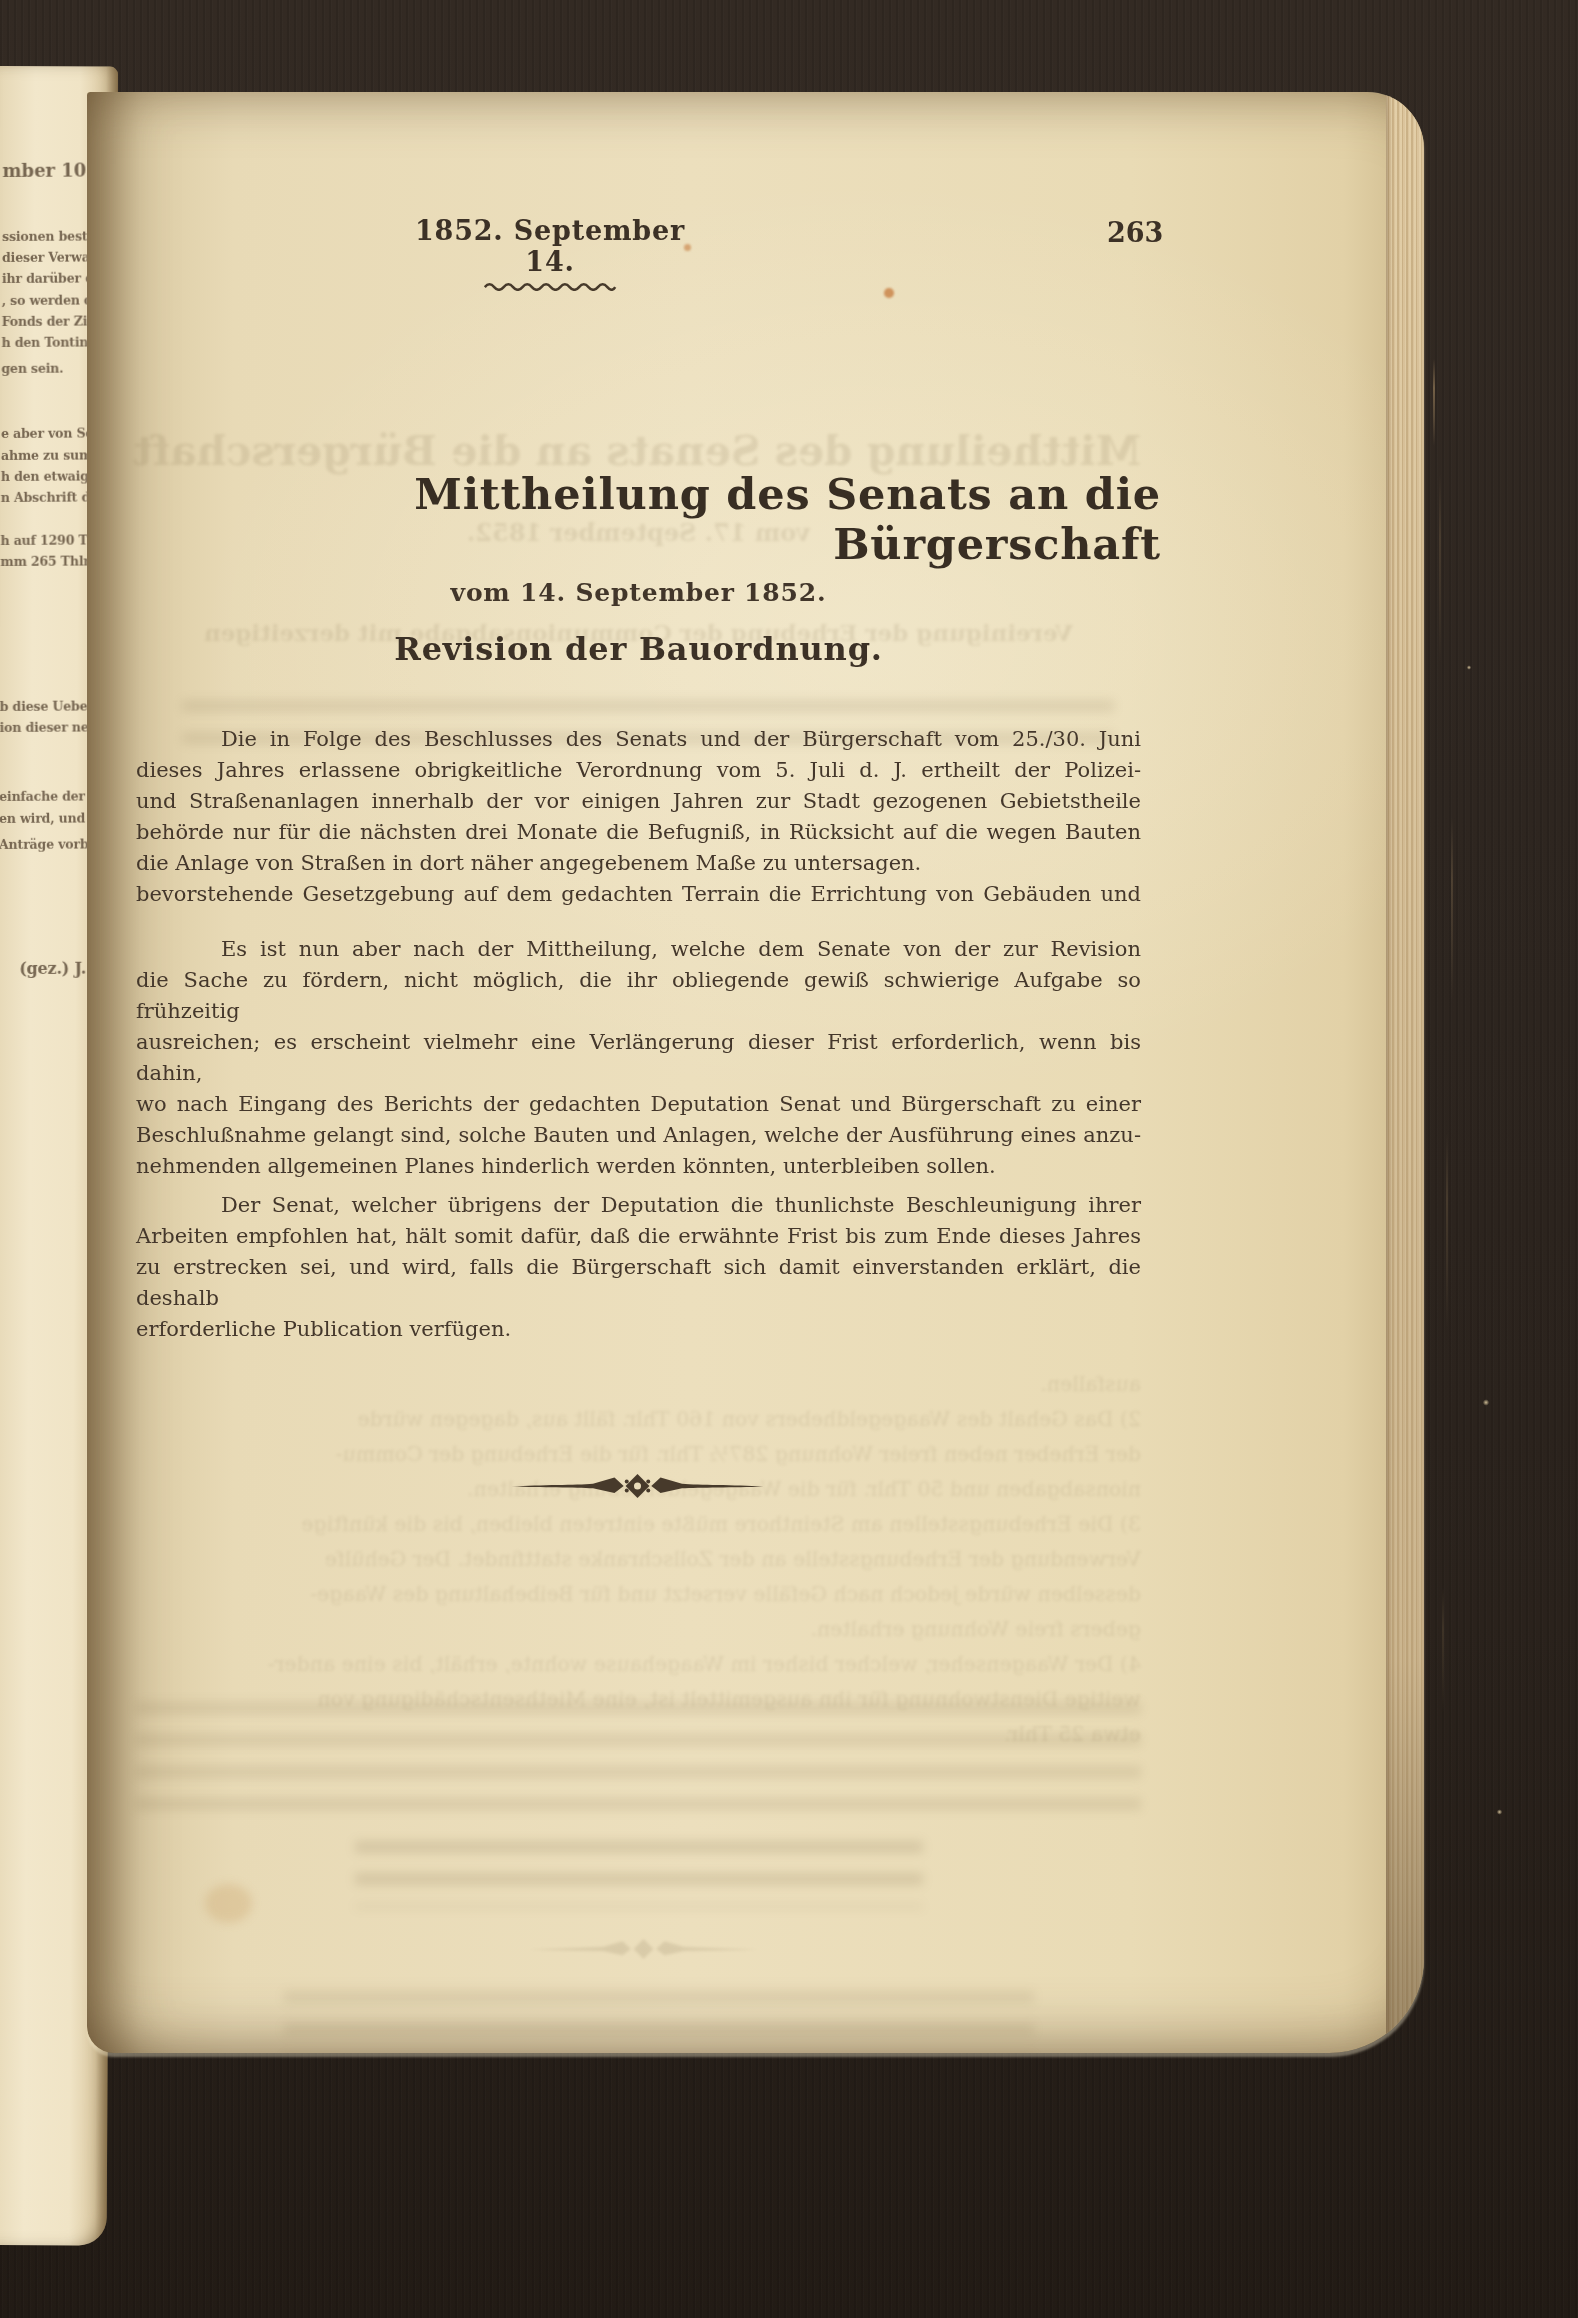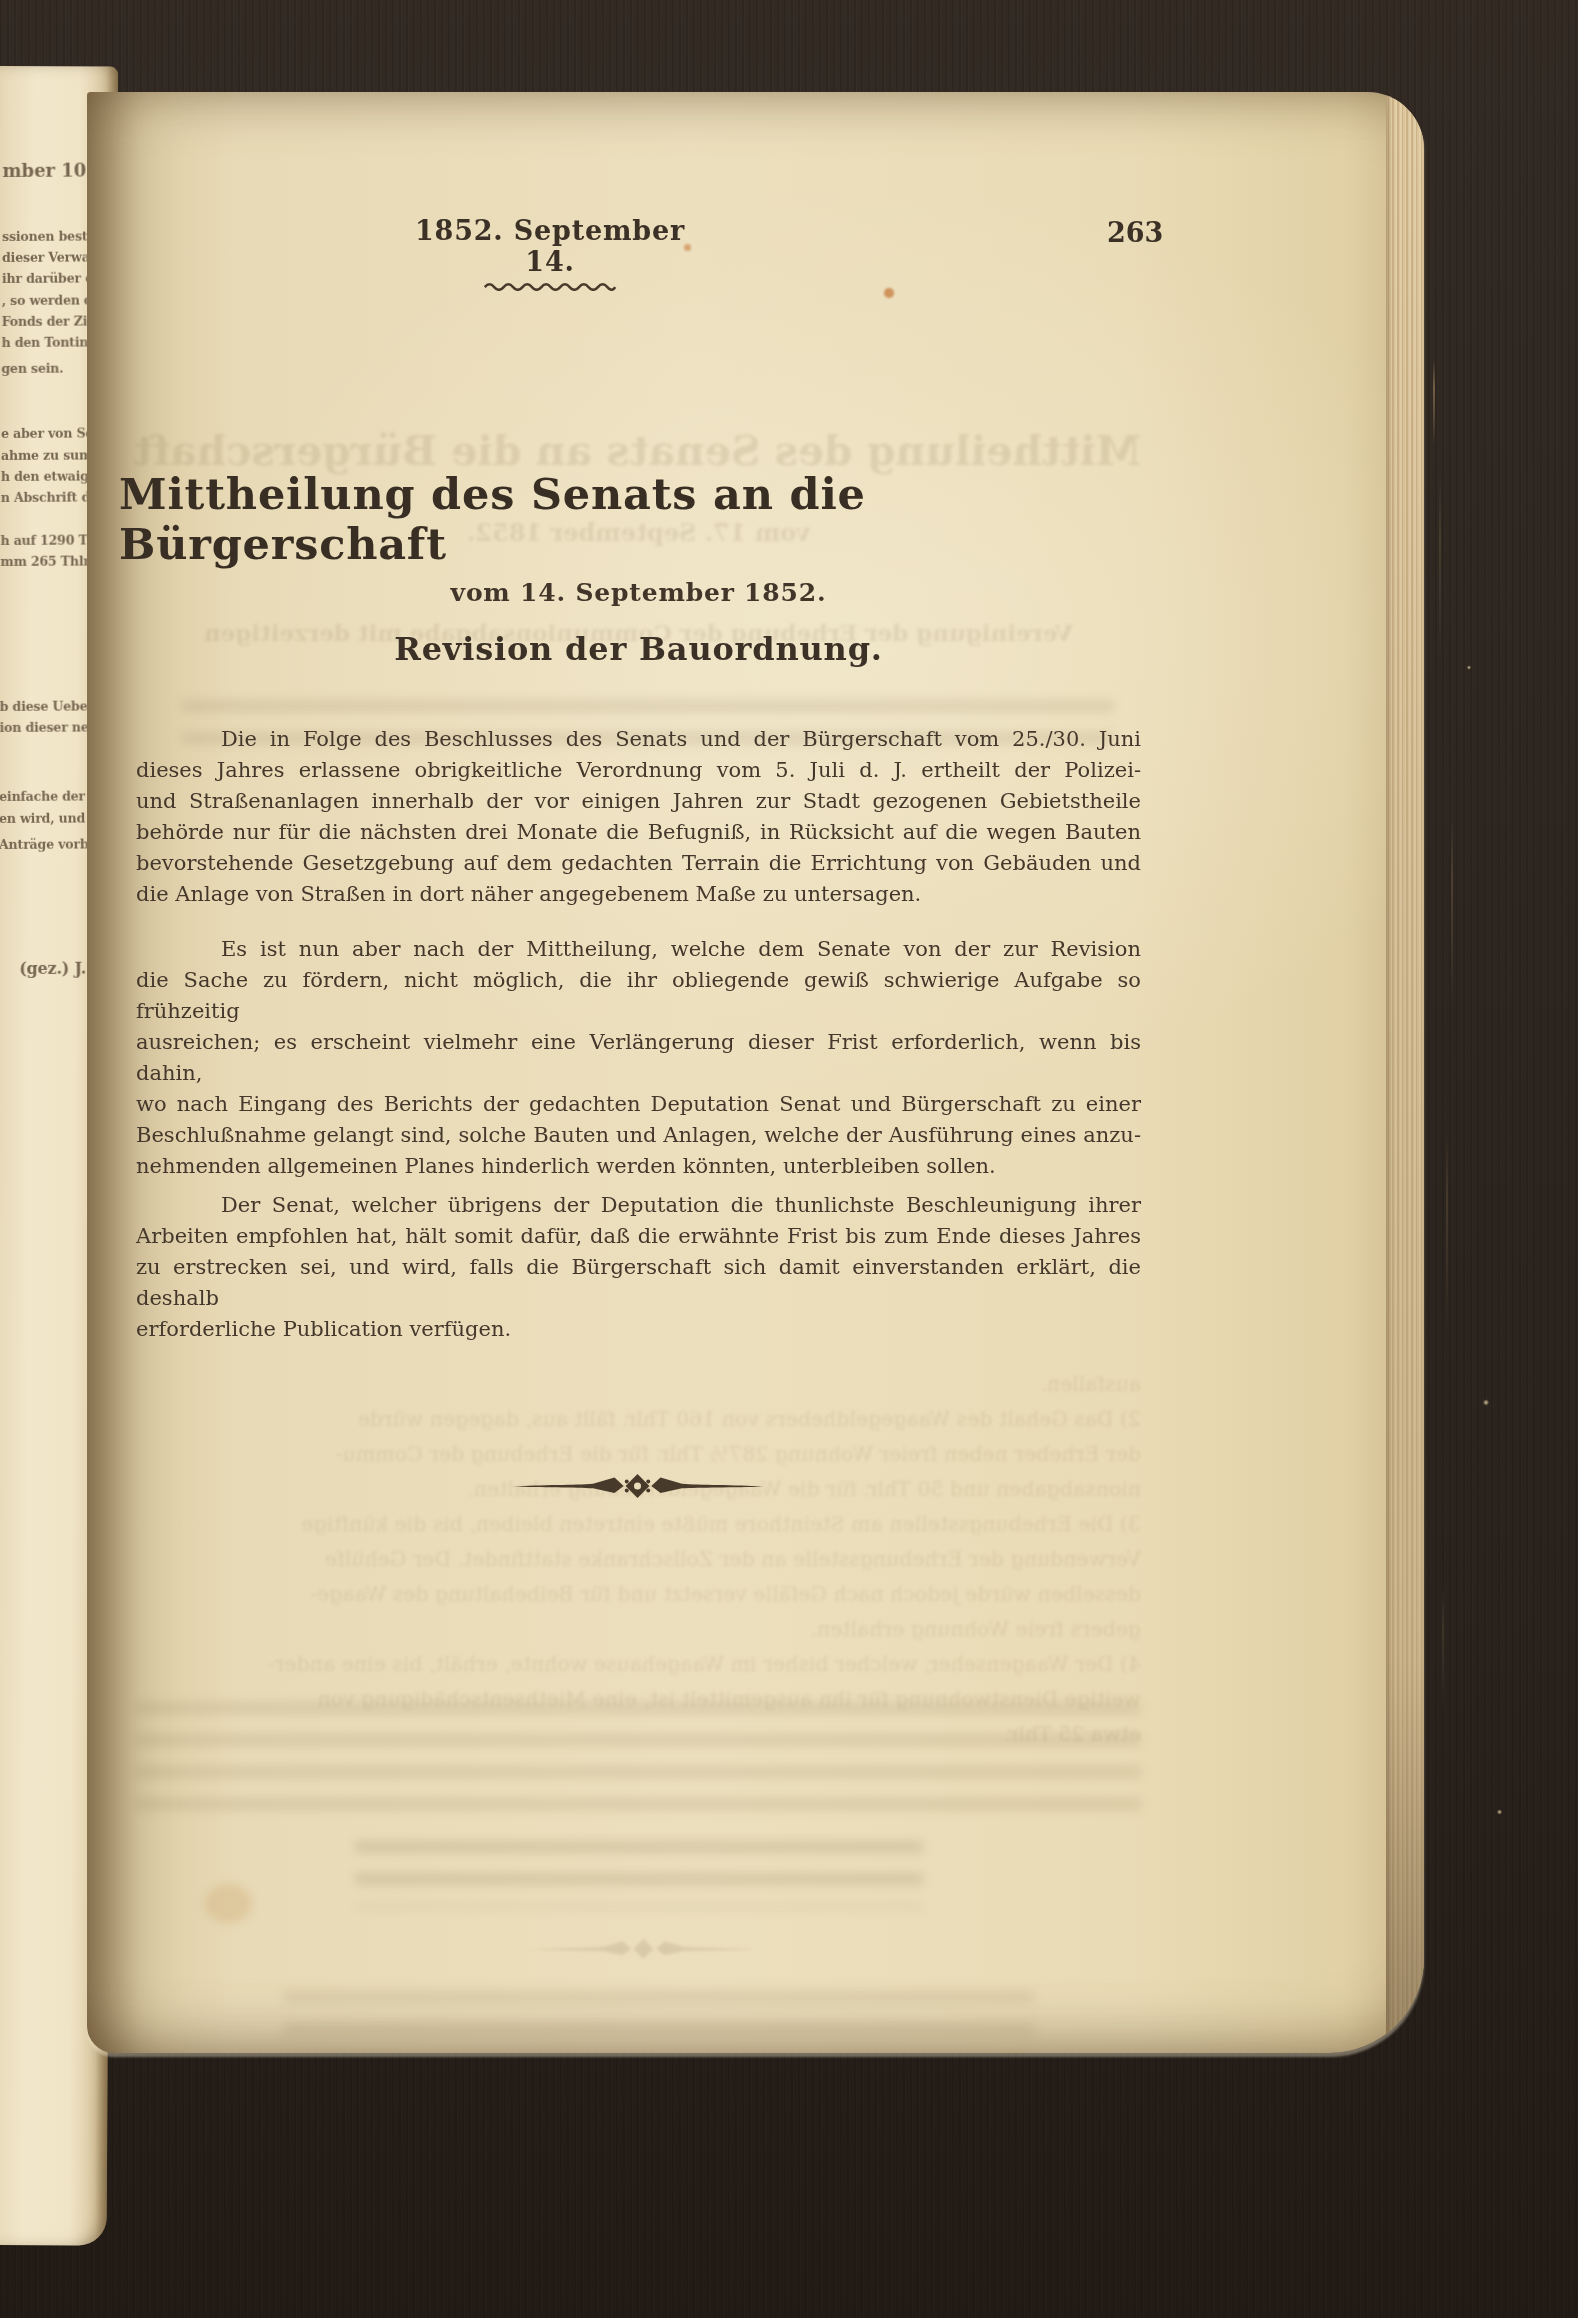--- a/index.html
+++ b/index.html
@@ -56,21 +56,21 @@
      background:repeating-linear-gradient(180deg, rgba(124,105,70,.5) 0 12px, transparent 12px 32px);}
   .ghost-orn{position:absolute;opacity:.16;filter:blur(1.6px);transform:scaleX(-1);}
 
   
   .content{position:absolute;inset:0;z-index:2;color:#42362a;}
   .date-head{position:absolute;left:317px;top:123px;width:292px;text-align:center;
       font-size:27px;font-weight:bold;letter-spacing:0.8px;color:#3c3126;}
   .squiggle{display:block;margin:3.2px auto 0 auto;}
   .folio{position:absolute;left:1020px;top:125px;font-size:27px;font-weight:bold;color:#3c3126;}
 
-  .title{position:absolute;left:32px;top:377px;width:1042px;margin:0;text-align:left;
+  .title{position:absolute;left:32px;top:377px;width:1042px;margin:0;text-align:right;
       font-size:43px;font-weight:bold;letter-spacing:0.8px;color:#382e23;}
   .subtitle{position:absolute;left:49px;top:486px;width:1005px;text-align:center;
       font-size:25px;font-weight:bold;letter-spacing:0.8px;color:#42362a;}
   .section{position:absolute;left:49px;top:538px;width:1005px;margin:0;text-align:center;
       font-size:32px;font-weight:bold;letter-spacing:0.8px;color:#3c3126;}
 
   .para{position:absolute;left:49px;width:1005px;font-size:21px;line-height:31px;color:#44372b;}
   .line{text-align:justify;text-align-last:justify;white-space:normal;}
   .line.firstline{text-indent:85px;}
   .line.lastline{text-align-last:left;}
@@ -165,22 +165,22 @@
 
       <h1 class="title">Mittheilung des Senats an die Bürgerschaft</h1>
       <div class="subtitle">vom 14. September 1852.</div>
       <h2 class="section">Revision der Bauordnung.</h2>
 
       <div class="para p1">
         <div class="line firstline">Die in Folge des Beschlusses des Senats und der Bürgerschaft vom 25./30. Juni</div>
         <div class="line">dieses Jahres erlassene obrigkeitliche Verordnung vom 5. Juli d. J. ertheilt der Polizei-</div>
         <div class="line">und Straßenanlagen innerhalb der vor einigen Jahren zur Stadt gezogenen Gebietstheile</div>
         <div class="line">behörde nur für die nächsten drei Monate die Befugniß, in Rücksicht auf die wegen Bauten</div>
+        <div class="line lastline">die Anlage von Straßen in dort näher angegebenem Maße zu untersagen.</div>
         <div class="line">bevorstehende Gesetzgebung auf dem gedachten Terrain die Errichtung von Gebäuden und</div>
-        <div class="line lastline">die Anlage von Straßen in dort näher angegebenem Maße zu untersagen.</div>
       </div>
 
       <div class="para p2">
         <div class="line firstline">Es ist nun aber nach der Mittheilung, welche dem Senate von der zur Revision</div>
         <div class="line">die Sache zu fördern, nicht möglich, die ihr obliegende gewiß schwierige Aufgabe so frühzeitig</div>
         <div class="line">ausreichen; es erscheint vielmehr eine Verlängerung dieser Frist erforderlich, wenn bis dahin,</div>
         <div class="line">wo nach Eingang des Berichts der gedachten Deputation Senat und Bürgerschaft zu einer</div>
         <div class="line">Beschlußnahme gelangt sind, solche Bauten und Anlagen, welche der Ausführung eines anzu-</div>
         <div class="line lastline">nehmenden allgemeinen Planes hinderlich werden könnten, unterbleiben sollen.</div>
       </div>

